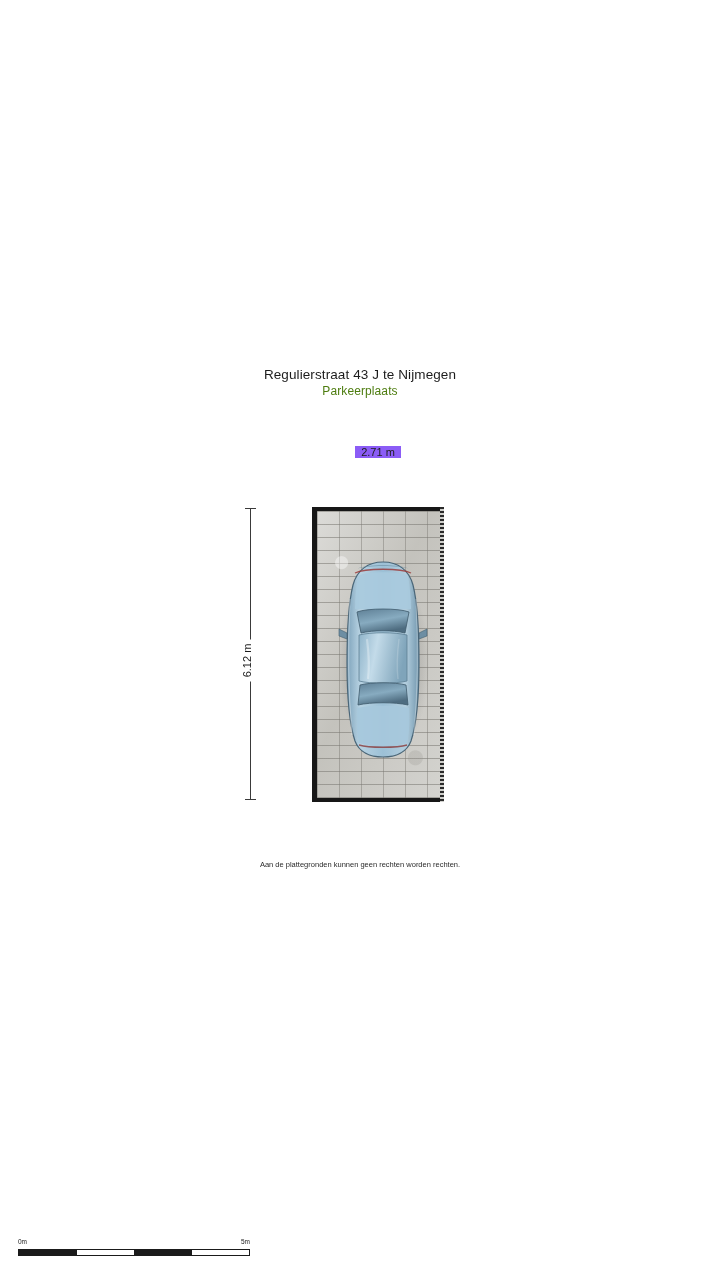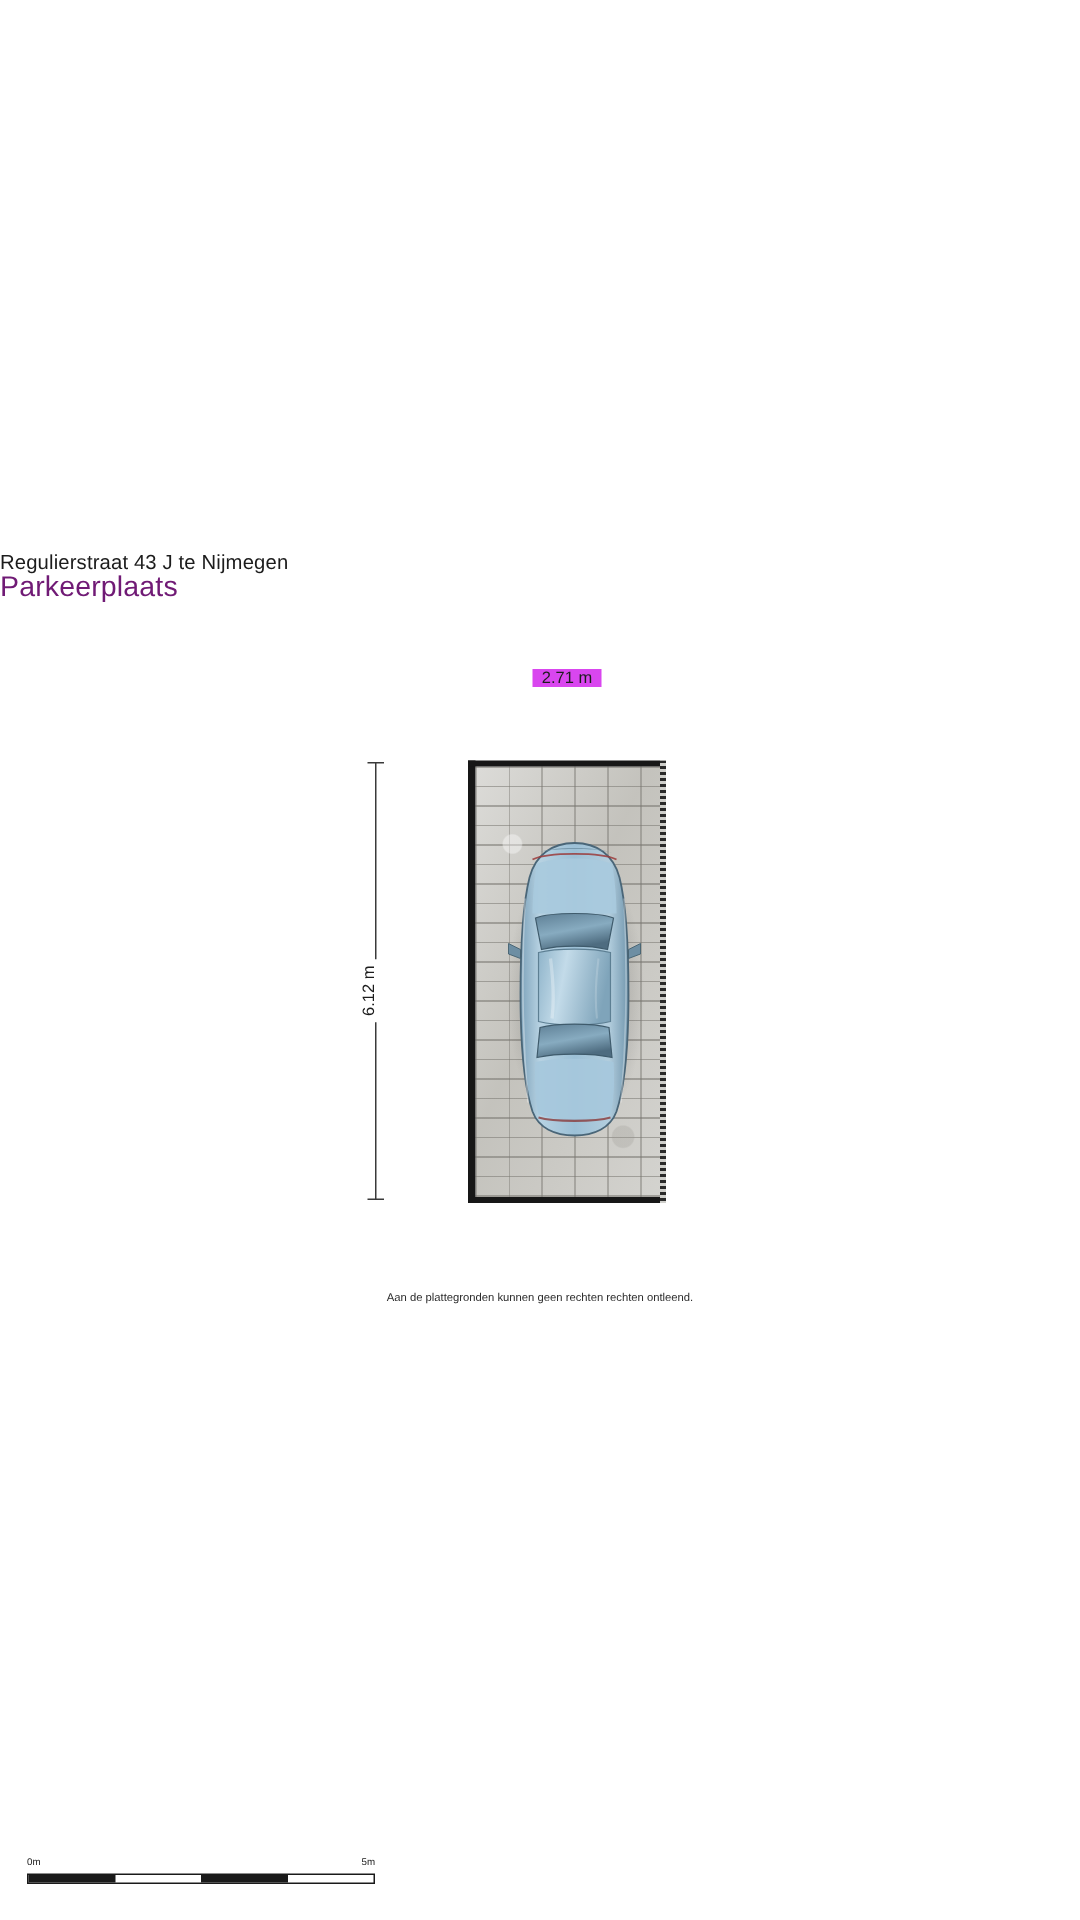--- a/index.html
+++ b/index.html
@@ -15,33 +15,33 @@
     color: #1a1a1a;
     overflow: hidden;
   }
 
   
   .title-block {
     position: absolute;
     top: 366px;
     left: 0;
     width: 720px;
-    text-align: left;
+    text-align: center;
   }
   .title-line1 {
     font-size: 13.5px;
     line-height: 17px;
     letter-spacing: 0.1px;
     color: #1c1c1c;
   }
   .title-line2 {
-    font-size: 19px;
+    font-size: 12px;
     line-height: 17px;
     letter-spacing: 0.1px;
-    color: #701a75;
+    color: #4d7c0f;
   }
 
   
   .dim-horizontal {
     position: absolute;
     top: 444px;
     left: 312px;
     width: 132px;
     height: 18px;
   }
@@ -76,21 +76,21 @@
     left: 0;
     width: 132px;
     text-align: center;
     font-size: 11px;
     line-height: 17px;
     color: #1c1c1c;
     background: #ffffff;
     padding: 0;
   }
   .dim-horizontal .dim-label span {
-    background: #d946ef;
+    background: #8b5cf6;
     padding: 0 6px;
   }
 
   
   .dim-vertical {
     position: absolute;
     top: 508px;
     left: 241px;
     width: 20px;
     height: 292px;
@@ -377,21 +377,21 @@
     </div>
   </div>
 
   <div class="plan-wall-left"></div>
   <div class="plan-wall-top"></div>
   <div class="plan-wall-bottom"></div>
   <div class="plan-edge-right"></div>
 </div>
 
 <div class="footer-notes">
-  <div class="note">Aan de plattegronden kunnen geen rechten rechten ontleend.</div>
+  <div class="note">Aan de plattegronden kunnen geen rechten worden rechten.</div>
 </div>
 
 <div class="scalebar">
   <div class="lbl-left">0m</div>
   <div class="lbl-right">5m</div>
   <div class="bar">
     <div class="seg s1"></div>
     <div class="seg s2"></div>
   </div>
 </div>

